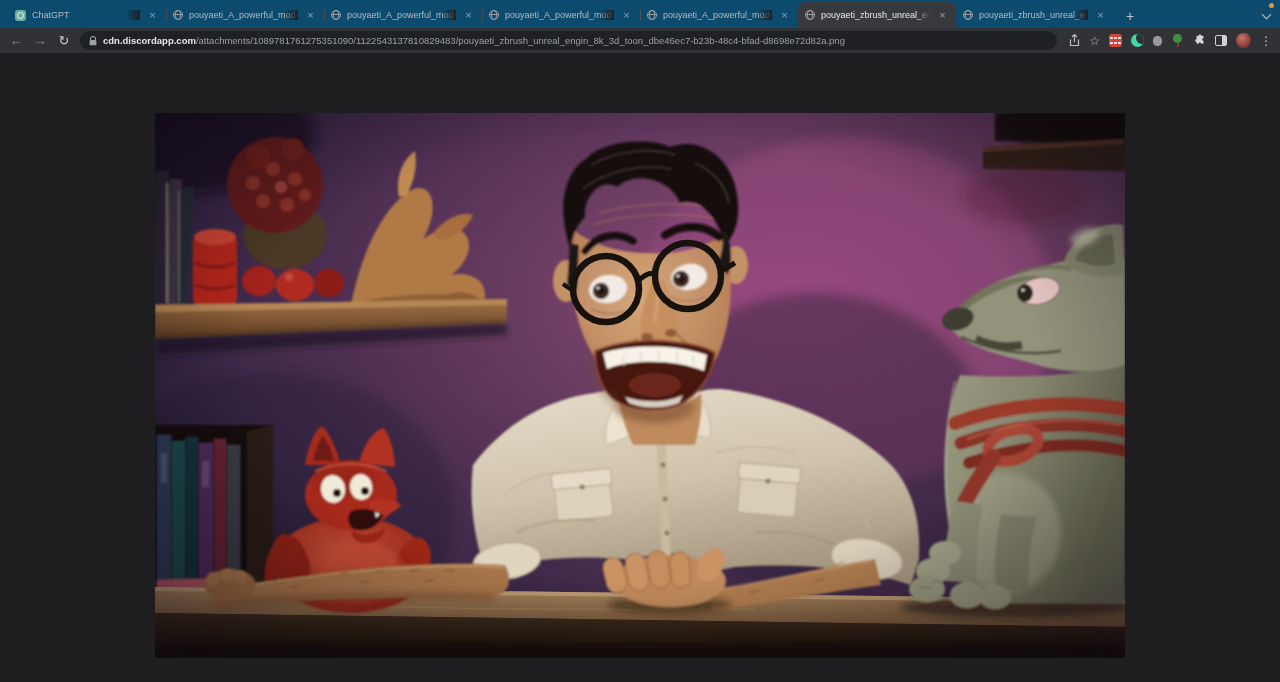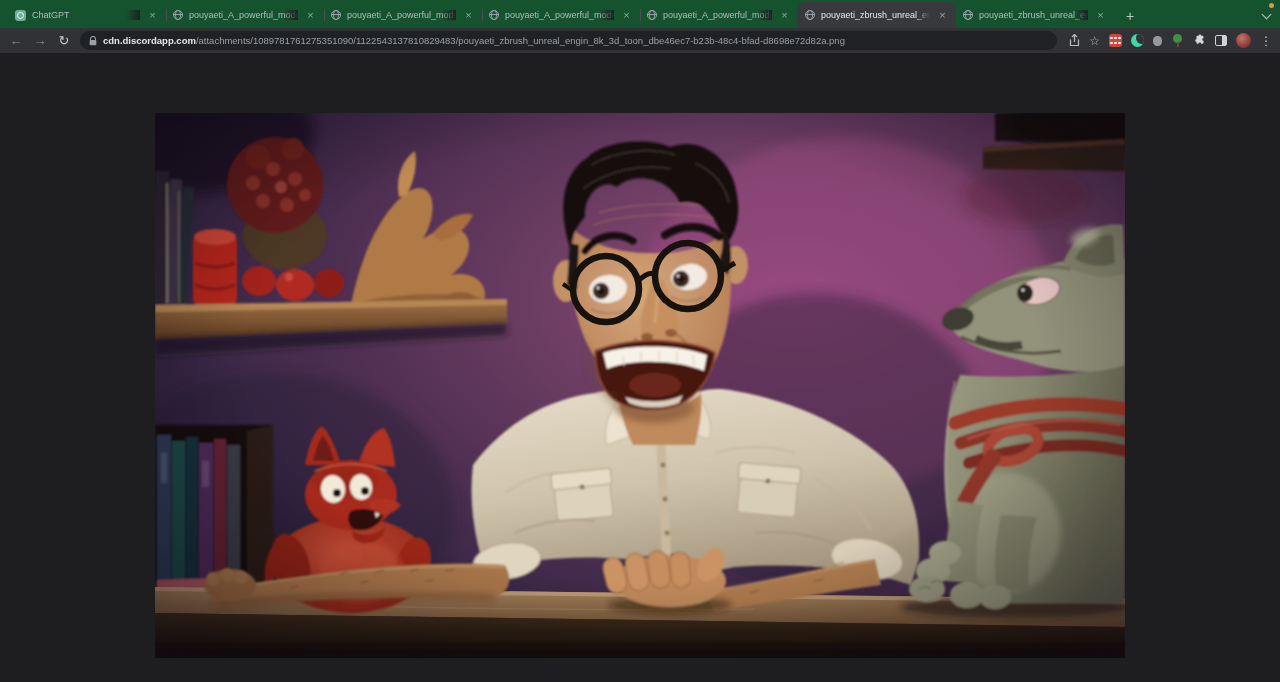--- a/index.html
+++ b/index.html
@@ -2,21 +2,21 @@
 <html><head>
 <meta charset="utf-8">
 <style>
   * { box-sizing: border-box; margin: 0; padding: 0; }
   html,body { width:1280px; height:682px; overflow:hidden; background:#1e1f21;
               font-family:"Liberation Sans", sans-serif; }
   .window { position:relative; width:1280px; height:682px; }
 
   
   .tabstrip { position:absolute; top:0; left:0; right:0; height:28px;
-              background:#14532d; display:flex; align-items:flex-end; padding-left:8px; }
+              background:#0c4a6e; display:flex; align-items:flex-end; padding-left:8px; }
   .tab { width:158px; height:26px; display:flex; align-items:center; gap:6px;
          padding:0 7px; color:#b6babf; font-size:9px; position:relative;
          border-radius:8px 8px 0 0; flex:none; cursor:default; }
   .tab:not(.active):not(:first-child)::before {
          content:""; position:absolute; left:0; top:7px; bottom:7px; width:1px; background:#4a4d51; }
   .tab.active + .tab::before { display:none; }
   .tab.active { background:#37393d; color:#e6e8ea; }
   .tab-title { white-space:nowrap; overflow:hidden; flex:1; position:relative; }
   .tab-title::after { content:""; position:absolute; right:0; top:0; bottom:0; width:14px;
          background:linear-gradient(90deg, rgba(30,31,33,0), rgba(30,31,33,1)); }

